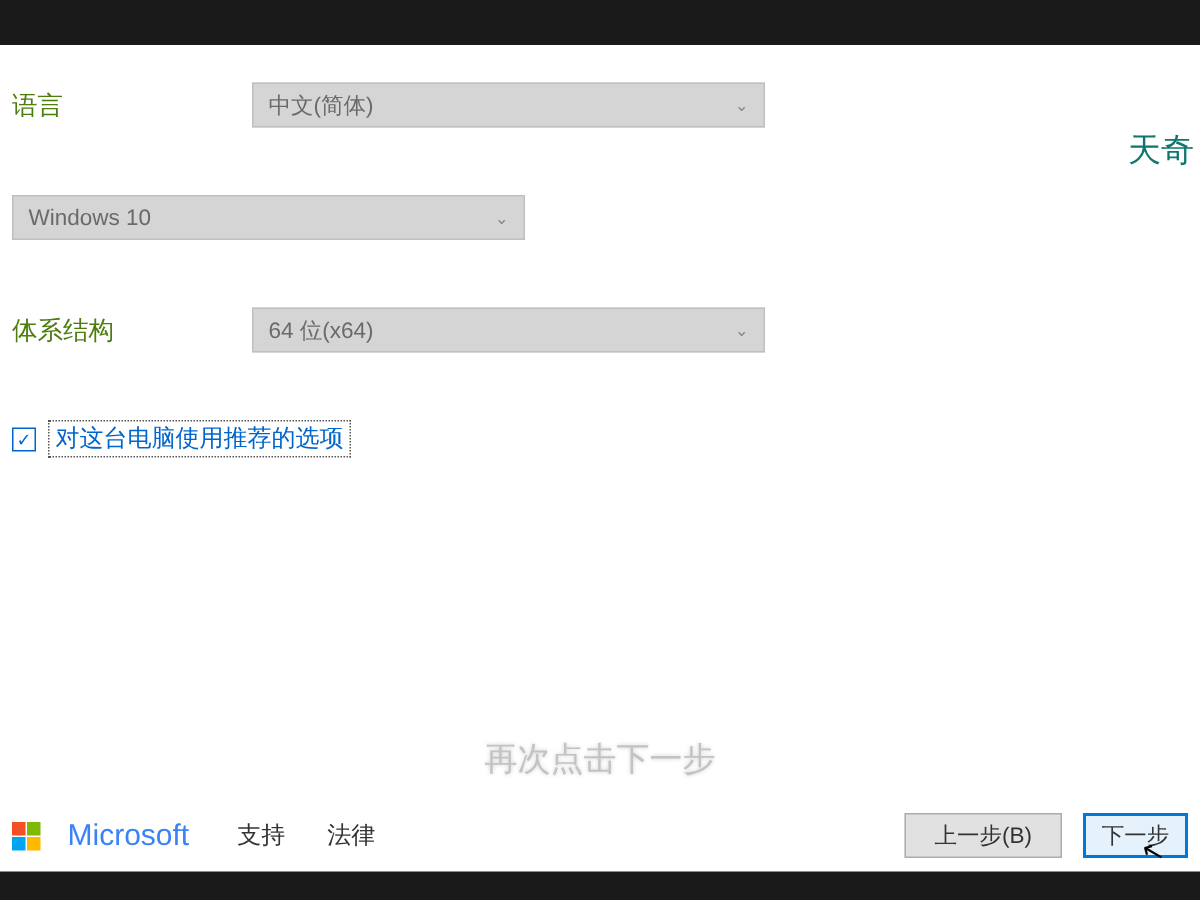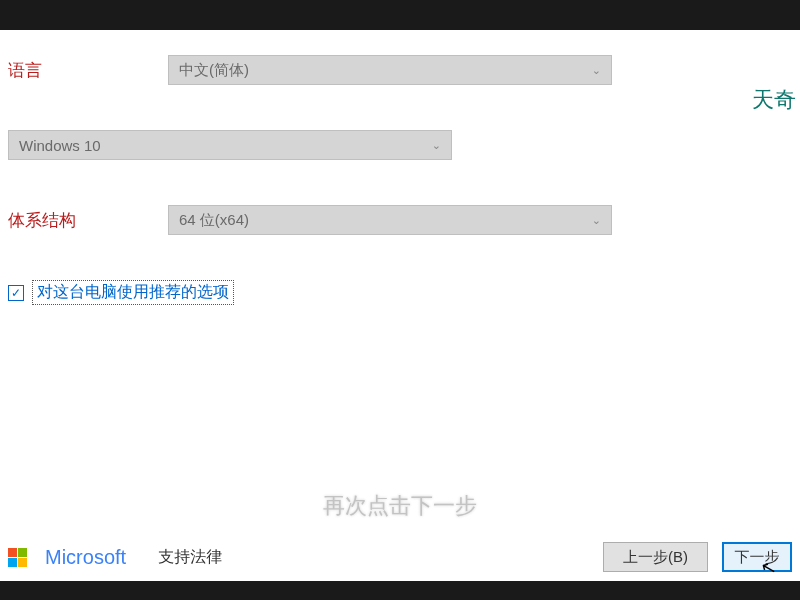--- a/index.html
+++ b/index.html
@@ -28,24 +28,24 @@
       padding: 25px 0 0 8px;
     }
     .row {
       display: flex;
       align-items: center;
       margin-bottom: 45px;
     }
     .label {
       width: 160px;
       font-size: 17px;
-      color: #b91c1c;
+      color: #4d7c0f;
     }
     .dropdown {
-      width: 444px;
+      width: 342px;
       height: 30px;
       background: #d5d5d5;
       border: 1px solid #bfbfbf;
       display: flex;
       align-items: center;
       justify-content: space-between;
       padding: 0 10px;
       color: #6a6a6a;
       font-size: 15px;
       text-align: right;
@@ -119,20 +119,21 @@
     .sq3 { background: #00a4ef; }
     .sq4 { background: #ffb900; }
     .ms-text {
       font-size: 20px;
       color: #3b82f6;
       font-weight: 500;
       margin-left: 12px;
     }
     .footer-links {
       display: flex;
+      gap: 28px;
       margin-left: 32px;
     }
     .footer-link {
       font-size: 16px;
       color: #333;
     }
     .footer-buttons {
       margin-left: auto;
       display: flex;
       gap: 14px;

